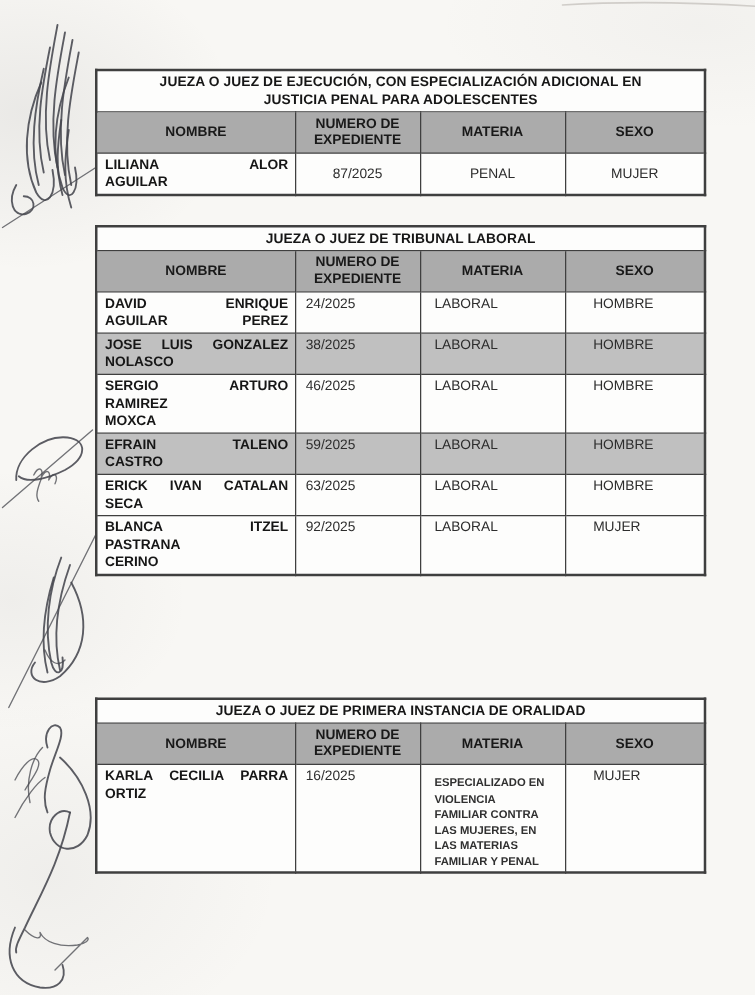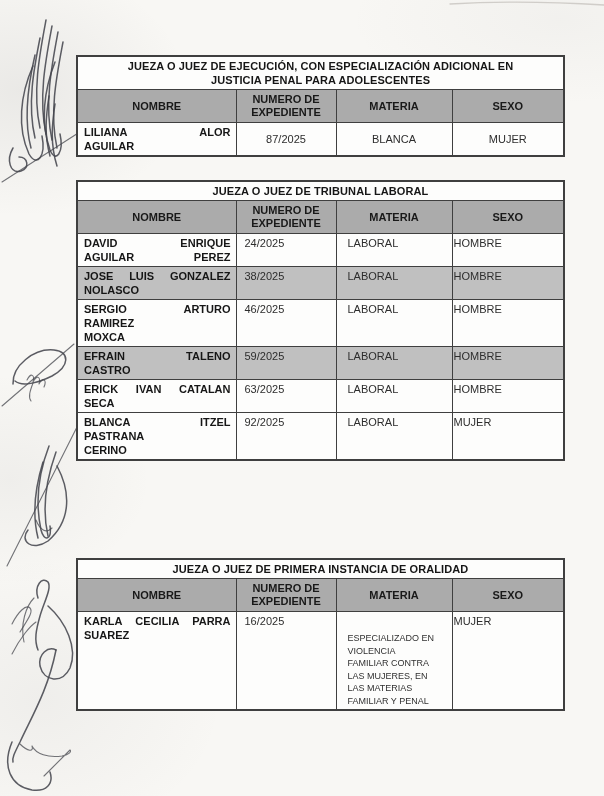--- a/index.html
+++ b/index.html
@@ -38,28 +38,28 @@
   td.name{
     font-weight:bold;font-size:11px;line-height:14px;padding:2px 5px 2px 6px;
     text-align:justify;text-align-last:justify;white-space:pre-line;
     vertical-align:top;color:#161616;
   }
   td.exp,td.mat,td.sex{
     font-size:11px;line-height:14px;padding:2px 4px 2px 8px;
     vertical-align:top;color:#2d2d2d;white-space:pre-line;
   }
   td.mat{padding-left:11px}
-  td.sex{padding-left:1px}
+  td.sex{padding-left:22px}
   tr.shaded td{background:var(--zebra-bg,#c0c0c0);}
   
   .center-data td.exp,.center-data td.mat,.center-data td.sex{
     text-align:center;vertical-align:middle;padding:2px;
   }
   .center-data td.name{vertical-align:middle;}
-  td.mat.small{font-size:9px;line-height:12.5px;padding-top:20px;color:#303030;}
+  td.mat.small{font-size:9px;line-height:12.5px;padding-top:8px;color:#303030;font-weight:bold;}
 
   
   svg.sigs{position:absolute;inset:0;pointer-events:none;}
   svg.sigs path{fill:none;stroke:var(--pen,#45474e);stroke-width:1.5;
     stroke-linecap:round;stroke-linejoin:round;opacity:.88;}
   svg.sigs path.thin{stroke-width:1.1;opacity:.75;}
   svg.sigs path.artifact{stroke:#ccc9c4;stroke-width:1.3;opacity:.9;}
 </style>
 </head>
 <body>
@@ -129,21 +129,21 @@
             <td>NOMBRE</td>
             <td>NUMERO DE
 EXPEDIENTE</td>
             <td>MATERIA</td>
             <td>SEXO</td>
           </tr>
           <tr class="row">
             <td class="name">LILIANA ALOR
 AGUILAR</td>
             <td class="exp">87/2025</td>
-            <td class="mat">BLANCA</td>
+            <td class="mat">PENAL</td>
             <td class="sex">MUJER</td>
           </tr>
         </tbody>
       </table>
     </section>
   <section class="jtable jtable-2">
       <table class="jt">
         <colgroup>
           <col class="c1">
           <col class="c2">
@@ -222,21 +222,21 @@
           </tr>
           <tr class="head">
             <td>NOMBRE</td>
             <td>NUMERO DE
 EXPEDIENTE</td>
             <td>MATERIA</td>
             <td>SEXO</td>
           </tr>
           <tr class="row">
             <td class="name">KARLA CECILIA PARRA
-SUAREZ</td>
+ORTIZ</td>
             <td class="exp">16/2025</td>
             <td class="mat small">ESPECIALIZADO EN
 VIOLENCIA
 FAMILIAR CONTRA
 LAS MUJERES, EN
 LAS MATERIAS
 FAMILIAR Y PENAL</td>
             <td class="sex">MUJER</td>
           </tr>
         </tbody>

